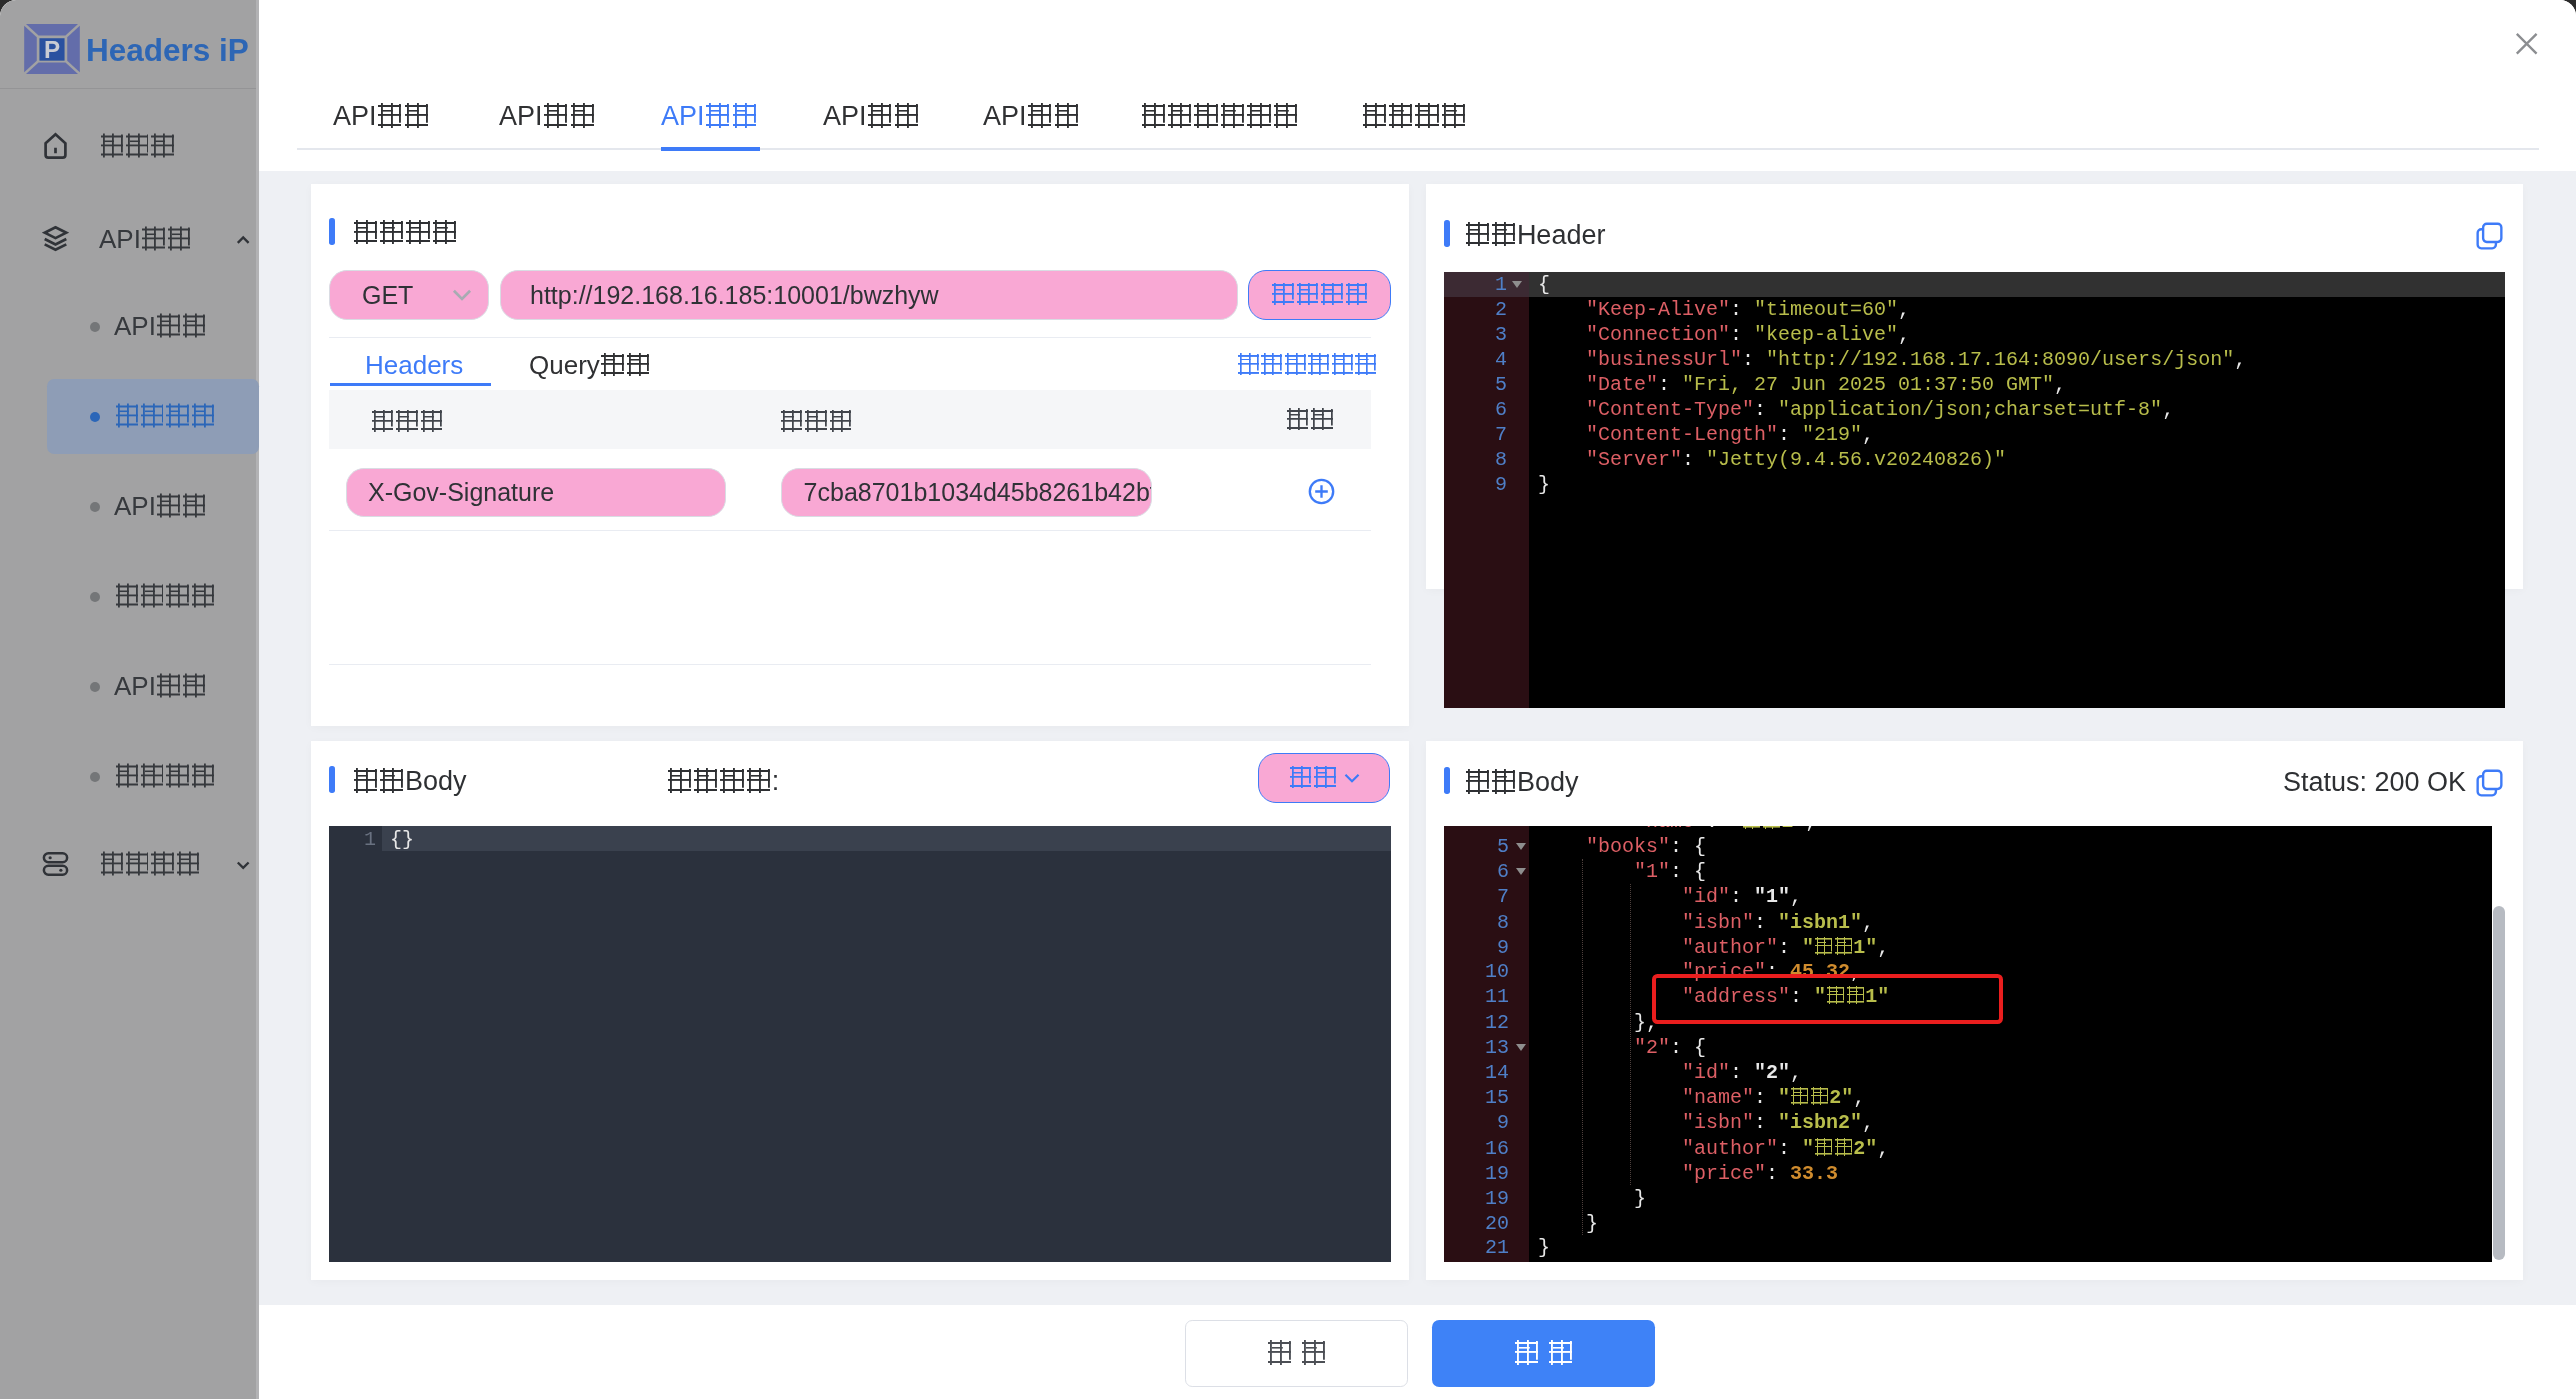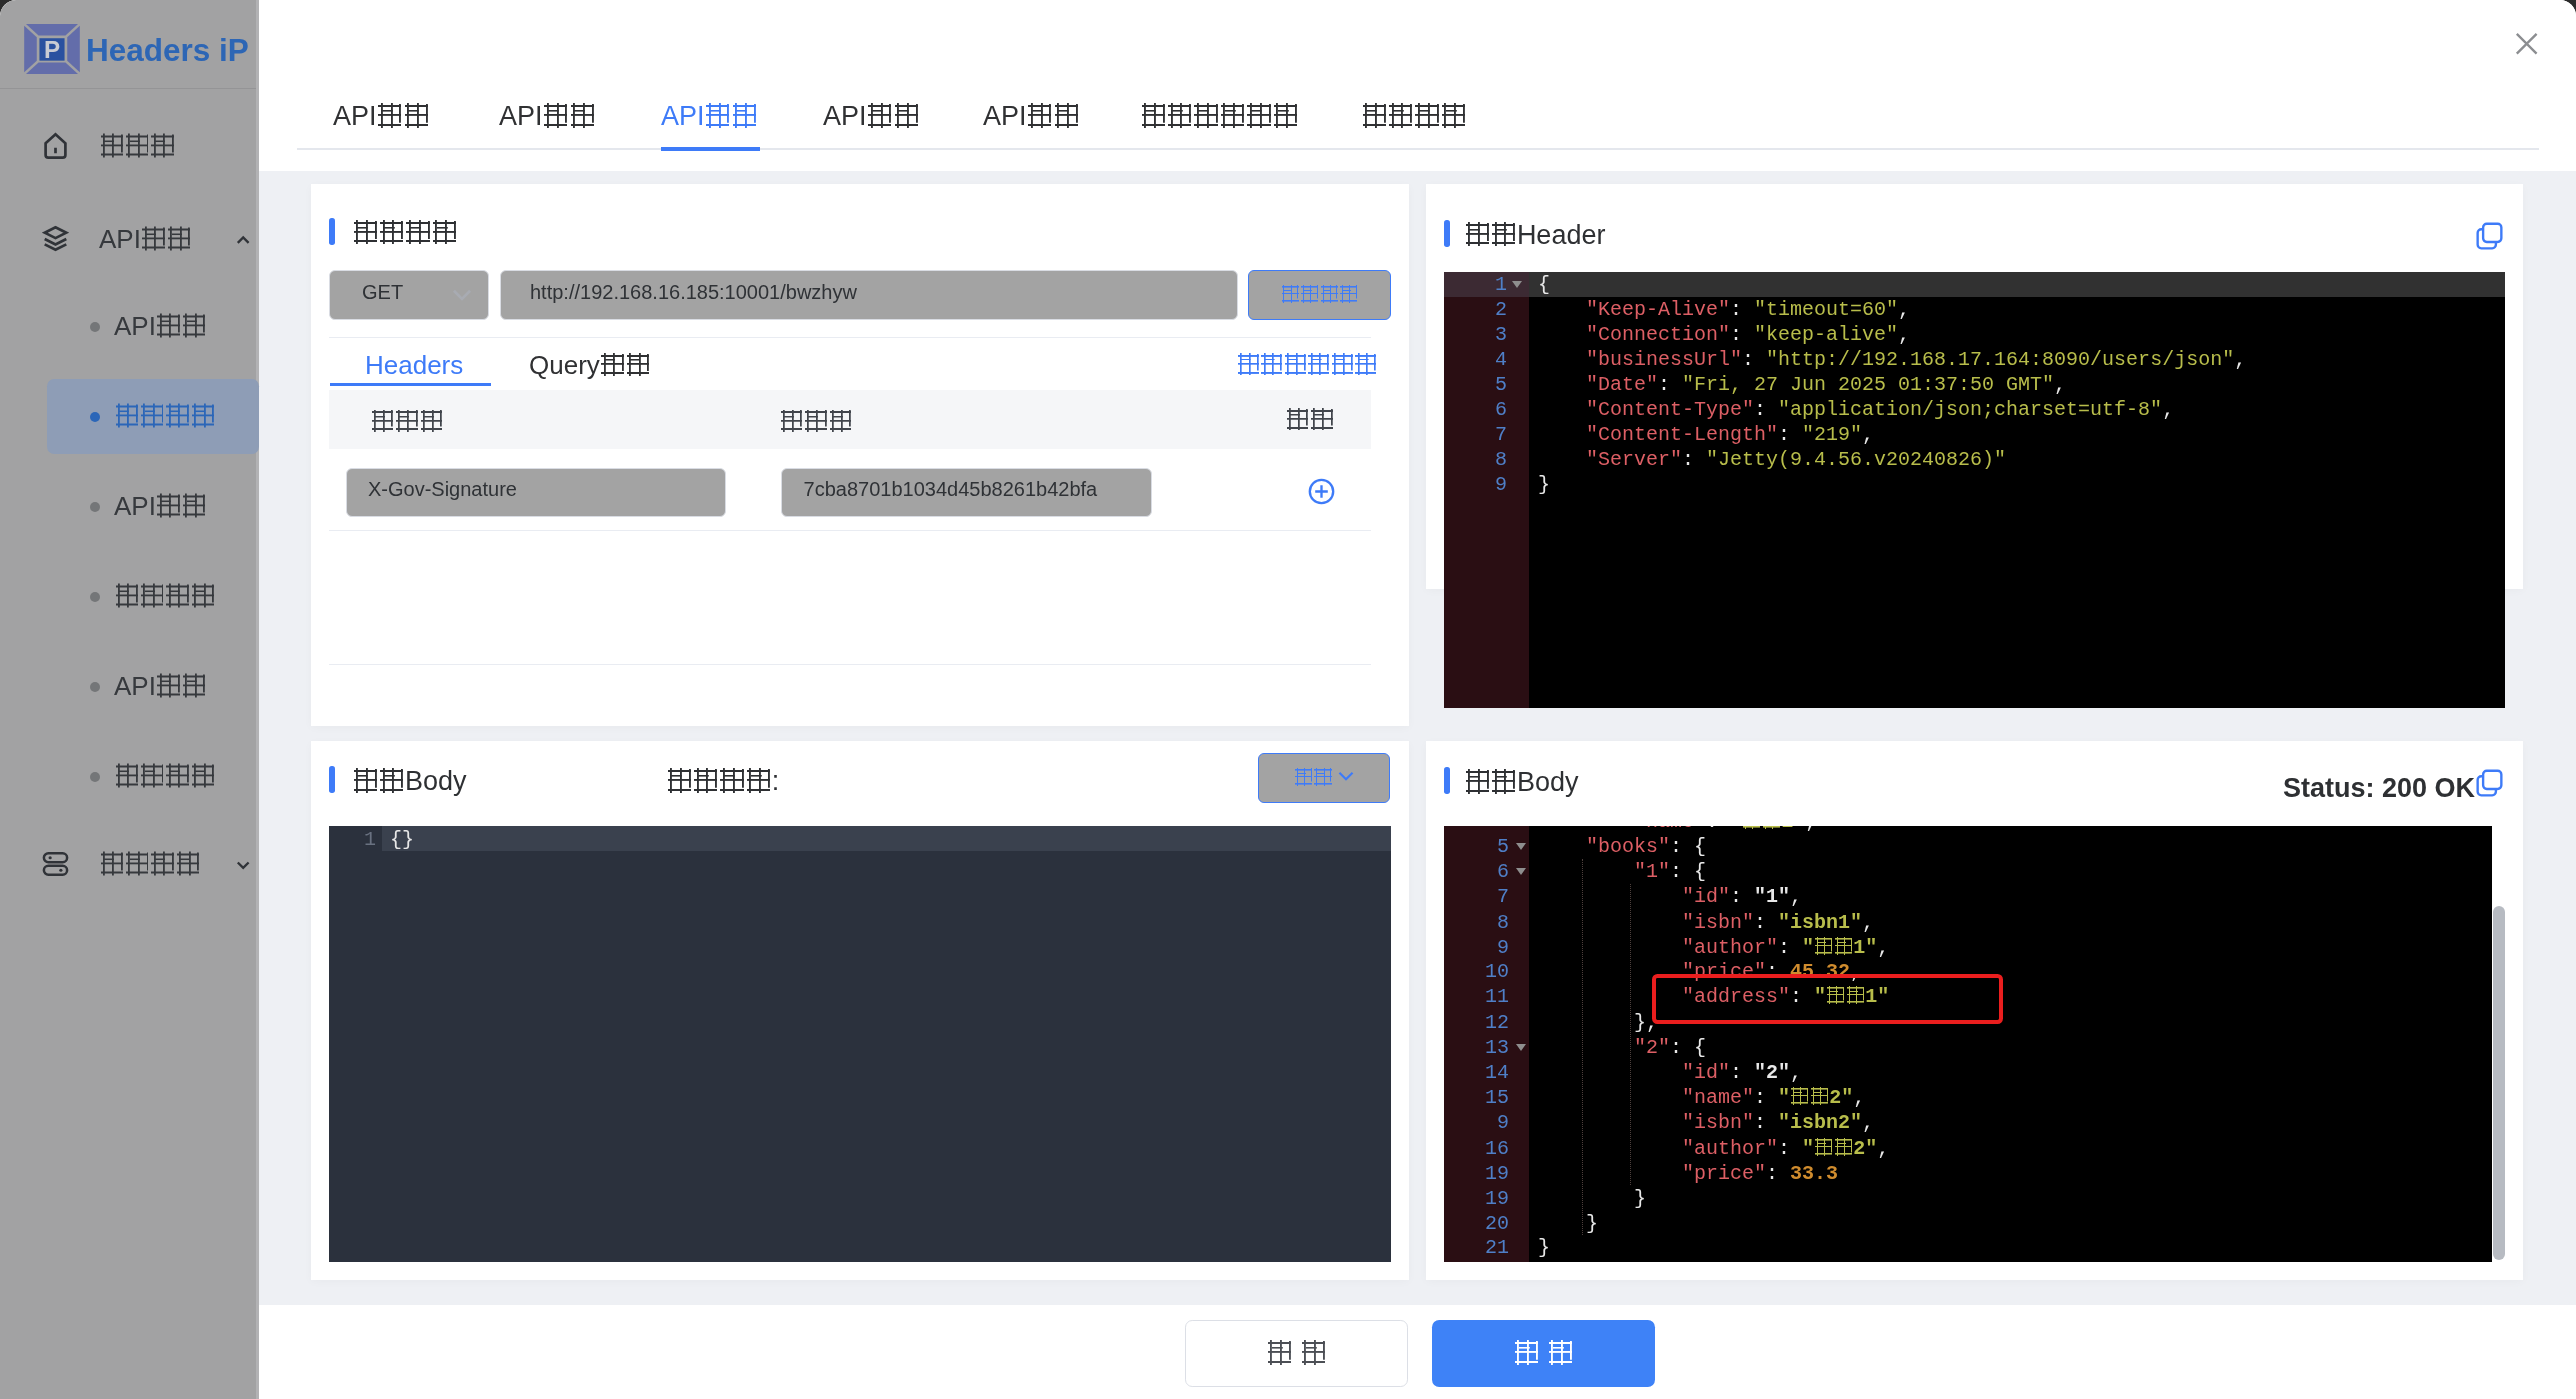--- a/index.html
+++ b/index.html
@@ -27,21 +27,21 @@
 #tabbar{position:absolute;left:402px;top:147px;width:99px;height:3.6px;background:#3e7bf8}
 #content{position:absolute;left:0;top:171px;width:2317px;height:1134px;background:#eef0f4}
 .card{position:absolute;background:#fff;box-shadow:0 1.8px 9px rgba(0,0,0,.03)}
 #c1{left:52px;top:12.6px;width:1098px;height:542px}
 #c2{left:1167px;top:12.6px;width:1097px;height:405px}
 #c3{left:52px;top:570px;width:1098px;height:539px}
 #c4{left:1167px;top:570px;width:1097px;height:539px}
 .ct{position:absolute;font-size:27px;color:#2e3033;font-weight:500;white-space:nowrap}
 .cbar{position:absolute;width:6.3px;height:27px;background:#3e7bf8;border-radius:2.7px}
 
-.inp,.btn,.sel{position:absolute;border:1.8px solid #d9dce3;border-radius:6px;background:#a3a3a3;font-size:20px;color:#2f3236;white-space:nowrap;overflow:hidden}
+.inp,.btn,.sel{position:absolute;border:1.8px solid #d9dce3;border-radius:18px;background:#f9a8d4;font-size:25px;color:#2f3236;white-space:nowrap;overflow:hidden}
 .btn{border-color:#3e7bf8;color:#3e7bf8;text-align:center}
 
 .thead{position:absolute;background:#f5f6f8;font-size:25px;color:#41454c}.thead span{white-space:nowrap}
 .hr{position:absolute;height:1.8px;background:#e9ecf2}
 
 .ed{font-family:"Liberation Mono",monospace;font-size:20px;position:absolute;overflow:hidden}
 .ln{position:absolute;white-space:pre}
 .num{position:absolute;text-align:right;color:#4f7fc7}
 .k{color:#dd5f65}.v{color:#b8bd4b}.n{color:#d08c2e}.w{color:#e8e8e8}
 .fold{position:absolute;width:0;height:0;border-left:5.4px solid transparent;border-right:5.4px solid transparent;border-top:7.2px solid #8e8e8e}
@@ -155,21 +155,21 @@
         <div class="ed" id="ed3" style="left:18px;top:85px;width:1062px;height:436px;background:#2b313d">
           <div style="position:absolute;left:53px;top:0;width:1009px;height:25px;background:#3a414e"></div>
           <div class="num" style="left:0;top:1.8px;width:47px;color:#697180">1</div>
           <div class="ln w" style="left:61px;top:1.8px">{}</div>
         </div>
       </div>
 
       <div class="card" id="c4">
         <div class="cbar" style="left:18px;top:26px"></div>
         <div class="ct" style="left:38px;top:26px"><span class="cjk"></span><span class="cjk"></span>Body</div>
-        <div class="ct" style="left:857px;top:32px;font-weight:700">Status: 200 OK</div>
+        <div class="ct" style="left:857px;top:26px;font-weight:400">Status: 200 OK</div>
         <svg style="position:absolute;left:1048px;top:27px" width="31" height="31" viewBox="0 0 34 34">
             <rect x="10" y="3" width="20" height="20" rx="4" fill="none" stroke="#3e7bf8" stroke-width="2.6"></rect>
             <path d="M24 23v3a4 4 0 0 1-4 4H8a4 4 0 0 1-4-4V13a4 4 0 0 1 4-4h3" fill="none" stroke="#3e7bf8" stroke-width="2.6"></path>
           </svg>
         <div class="ed" id="ed4" style="left:18px;top:85px;width:1061px;height:436px;background:#fff">
           <div style="position:absolute;left:0;top:0;width:1048px;height:100%;background:#000"></div>
           <div style="position:absolute;left:0;top:0;width:85px;height:100%;background:#2a0e13"></div>
           <div class="ln" style="left:94px;top:-17px;line-height:25px">        <span class="k">"name"</span><span class="w">: </span><span class="v" style="font-weight:bold">"<span class="cjk"></span><span class="cjk"></span>1"</span><span class="w">,</span></div>
             <div class="num" style="left:0;top:8px;width:65px;line-height:25px">5</div>
             <div class="ln" style="left:94px;top:8px;line-height:25px">    <span class="k">"books"</span><span class="w">: </span><span class="w">{</span></div>

